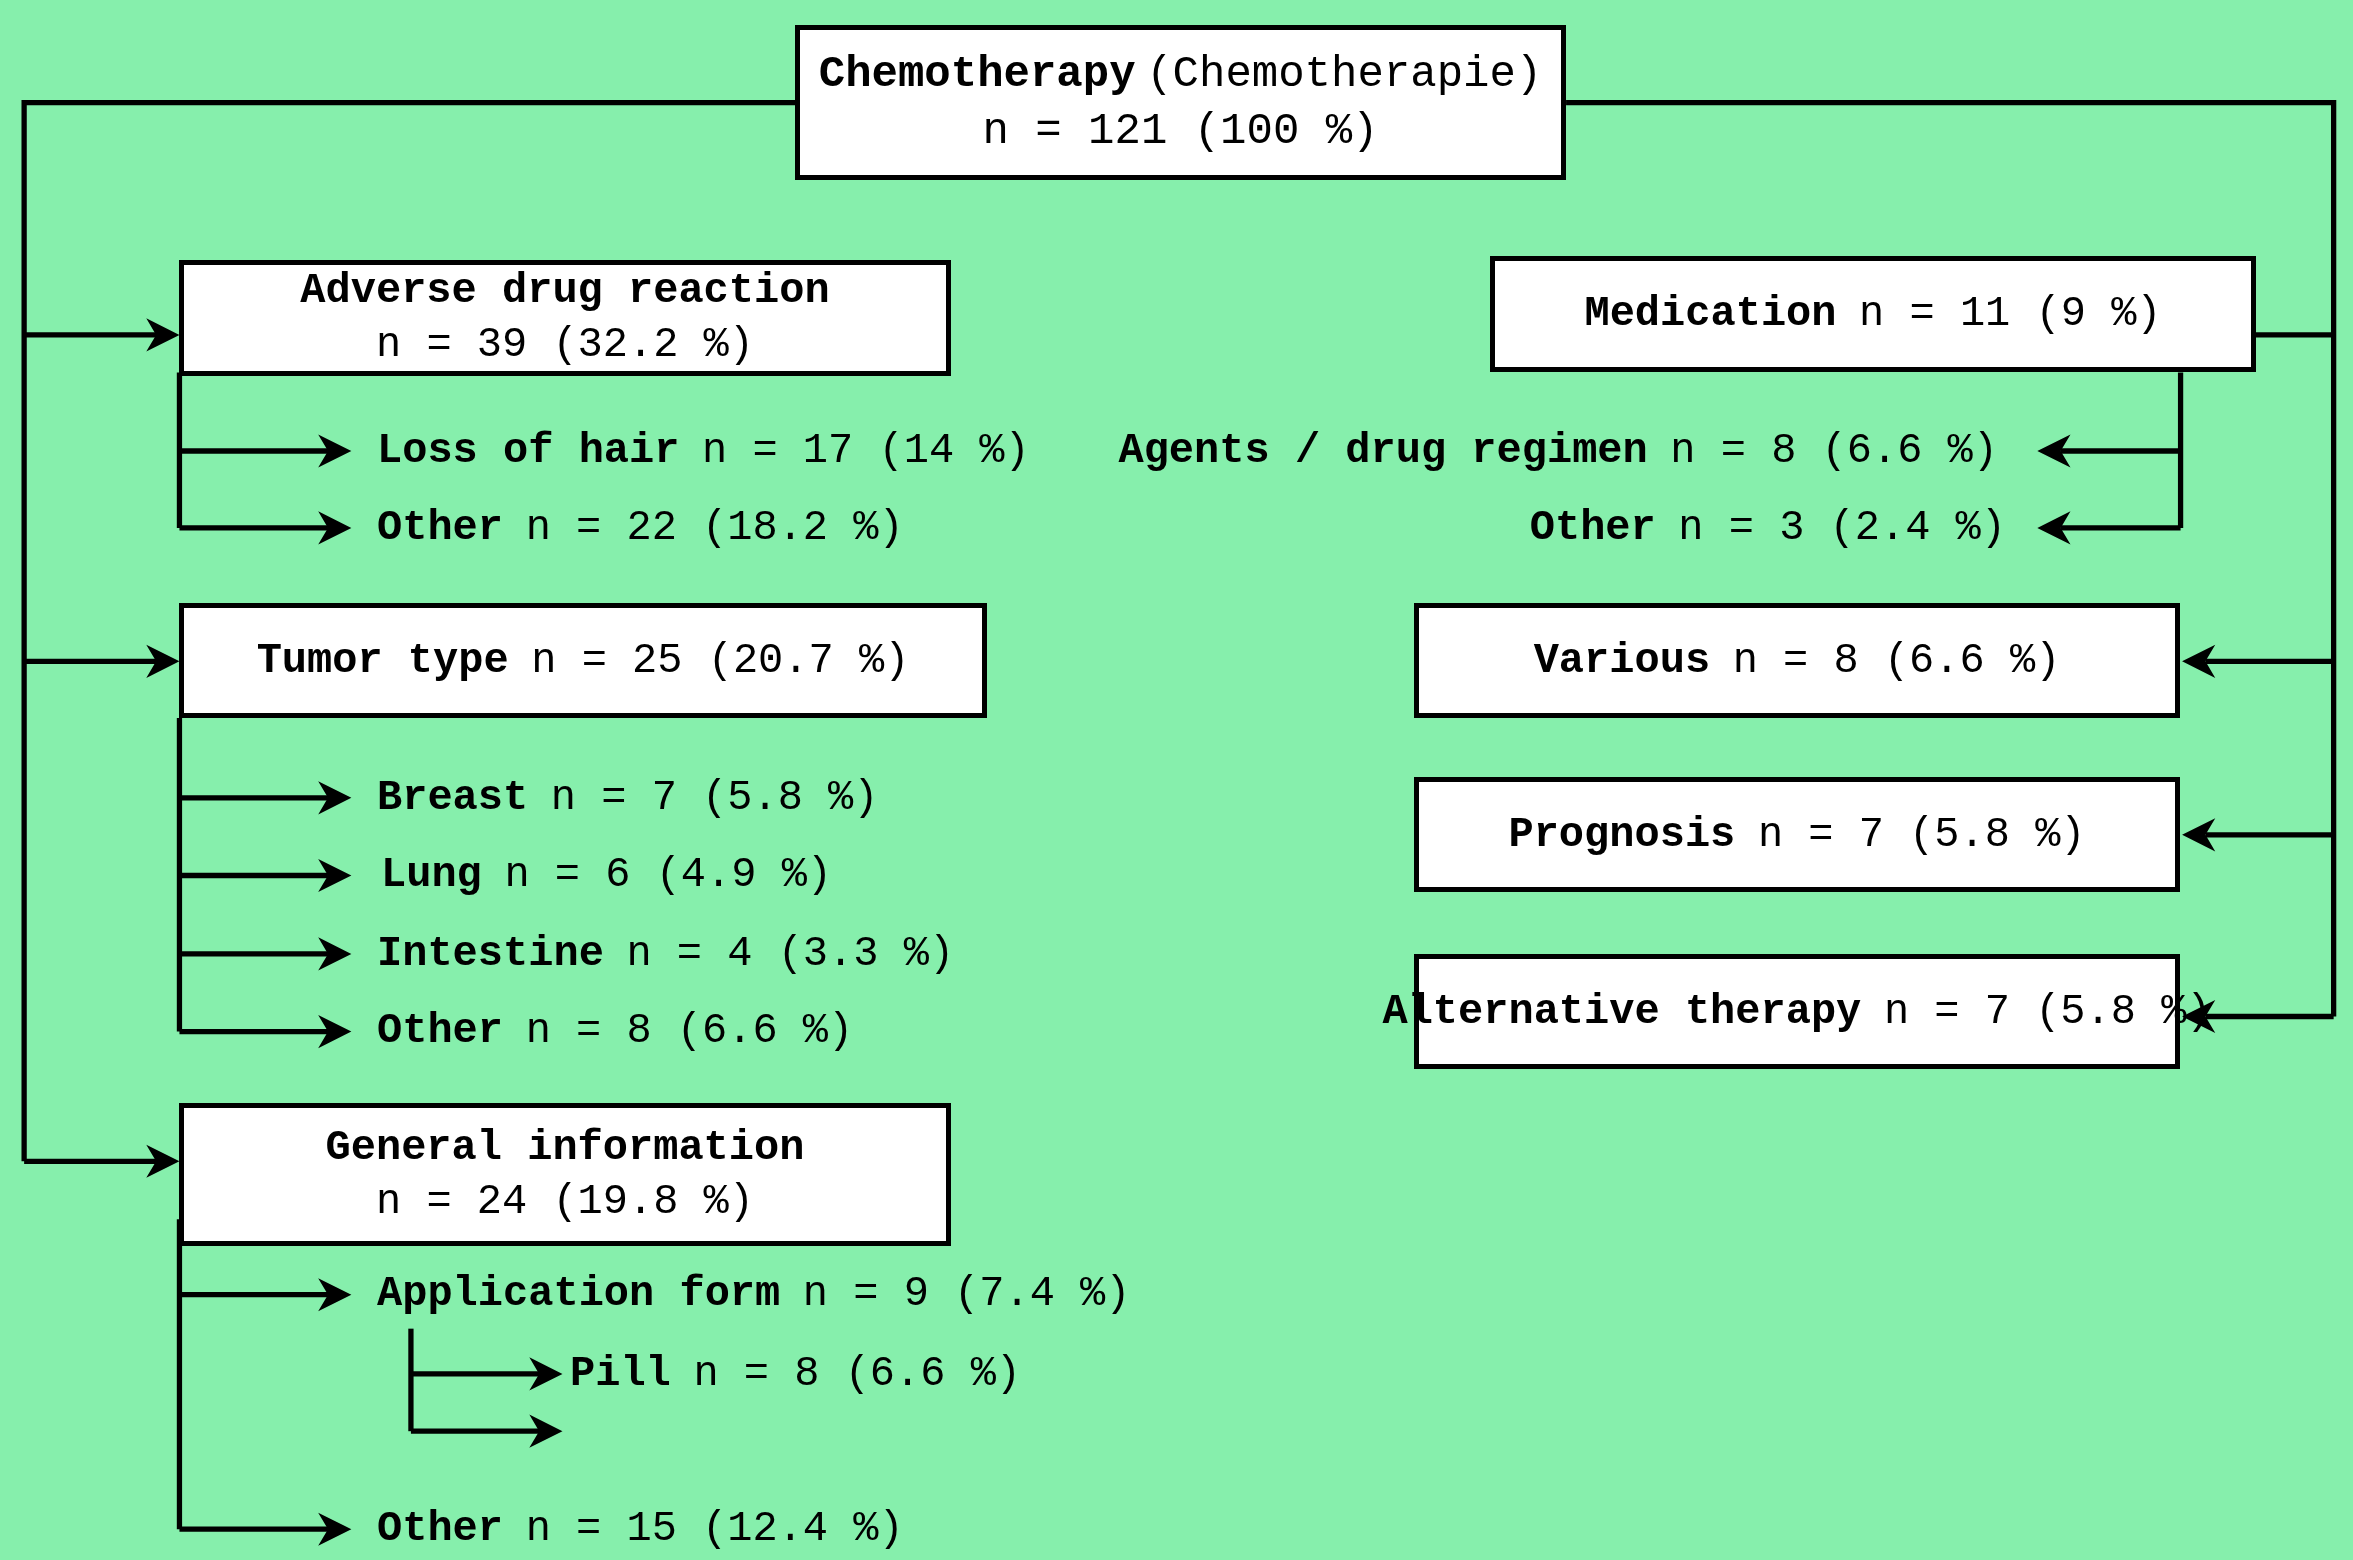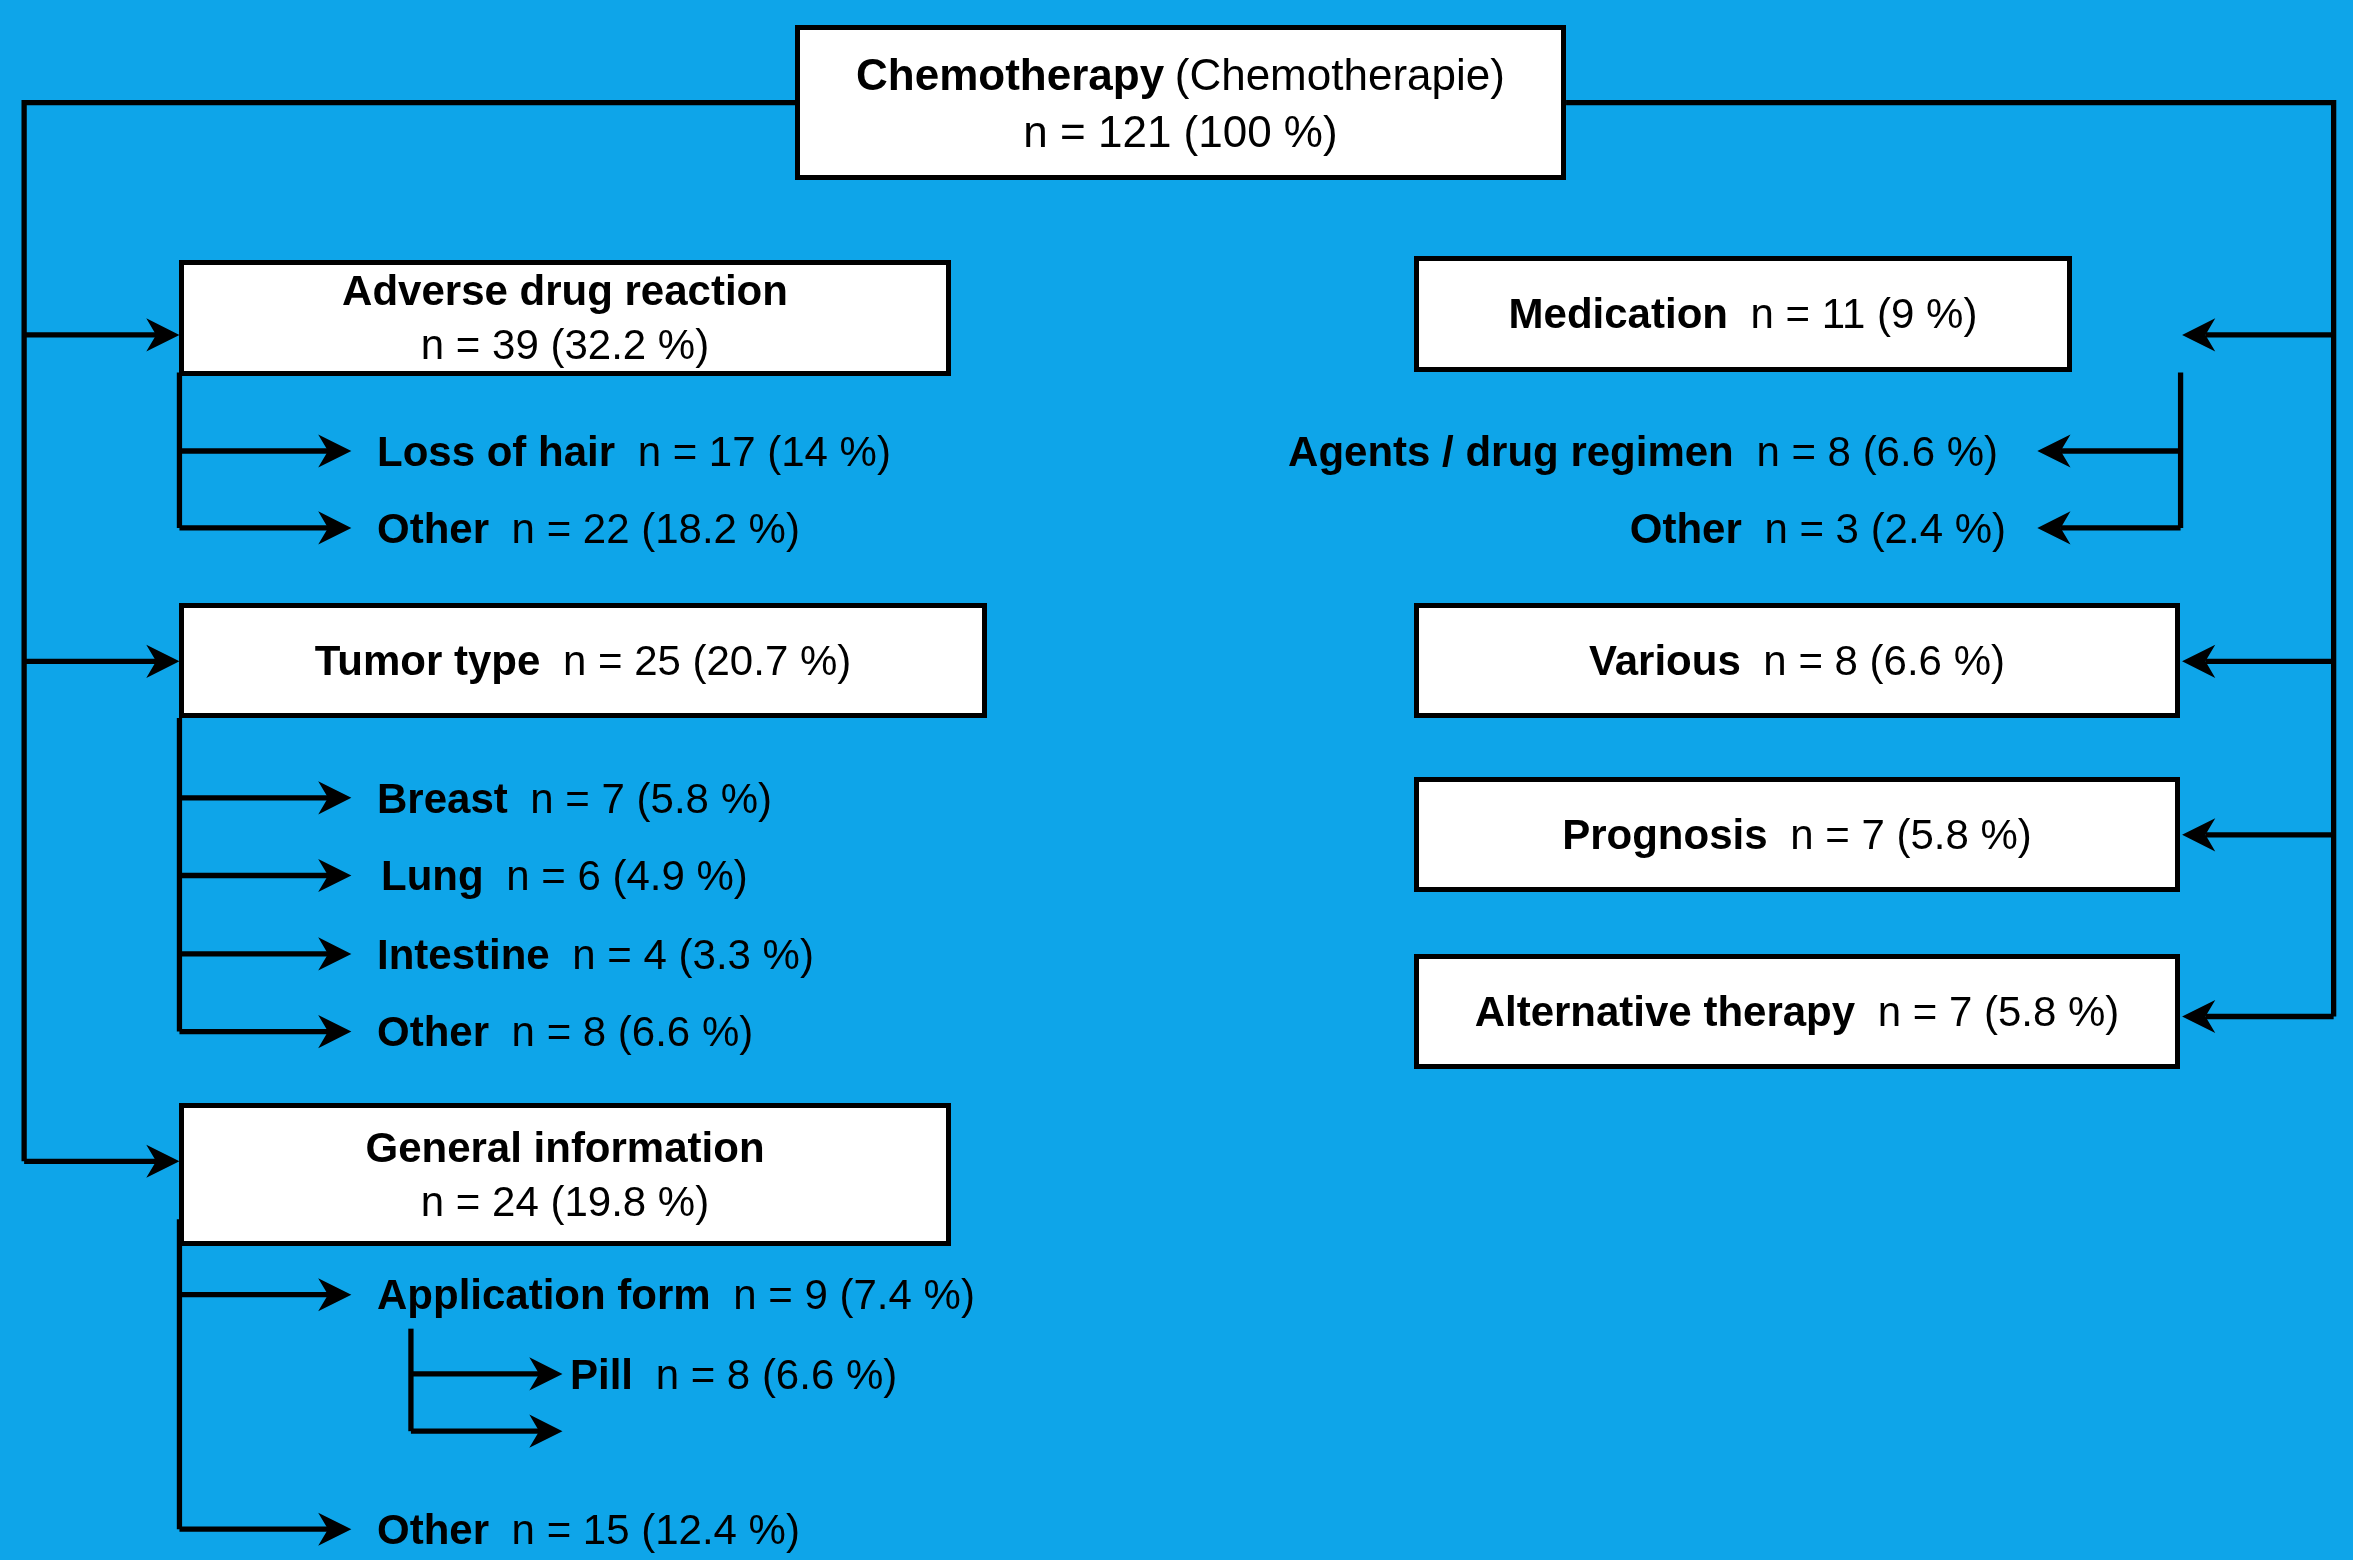--- a/index.html
+++ b/index.html
@@ -1,20 +1,20 @@
 <!DOCTYPE html>
 <html style="font-size:12px"><head>
 <meta charset="utf-8">
 <style>
   html,body{margin:0;padding:0;background:#ffffff;}
   .canvas{
     position:relative;
     width:2354px;height:1561px;
-    background:#0ea5e9;
-    font-family:Liberation Sans, sans-serif;
+    background:#86efac;
+    font-family:Liberation Mono, monospace;
     color:#000;
     overflow:hidden;
   }
   svg.connectors{position:absolute;left:0;top:0;width:2354px;height:1561px;}
   svg.connectors polyline, svg.connectors line{stroke:#000;stroke-width:7;fill:none;}
   svg.connectors polygon{fill:#000;stroke:none;}
   .box{
     position:absolute;
     box-sizing:border-box;
     border:5.3px solid #000;
@@ -164,21 +164,21 @@
 
   <div class="box" style="left:179px;top:603px;width:808px;height:115px;">
     <div><span class="b">Tumor type</span><span class="val">n = 25 (20.7 %)</span></div>
   </div>
 
   <div class="box" style="left:179px;top:1103px;width:772px;height:143px;">
     <div class="b">General information</div>
     <div>n = 24 (19.8 %)</div>
   </div>
 
-  <div class="box" style="left:1414px;top:256px;width:658px;height:116px;">
+  <div class="box" style="left:1490px;top:256px;width:766px;height:116px;">
     <div><span class="b">Medication</span><span class="val">n = 11 (9 %)</span></div>
   </div>
 
   <div class="box" style="left:1414px;top:603px;width:766px;height:115px;">
     <div><span class="b">Various</span><span class="val">n = 8 (6.6 %)</span></div>
   </div>
 
   <div class="box" style="left:1414px;top:777px;width:766px;height:115px;">
     <div><span class="b">Prognosis</span><span class="val">n = 7 (5.8 %)</span></div>
   </div>

